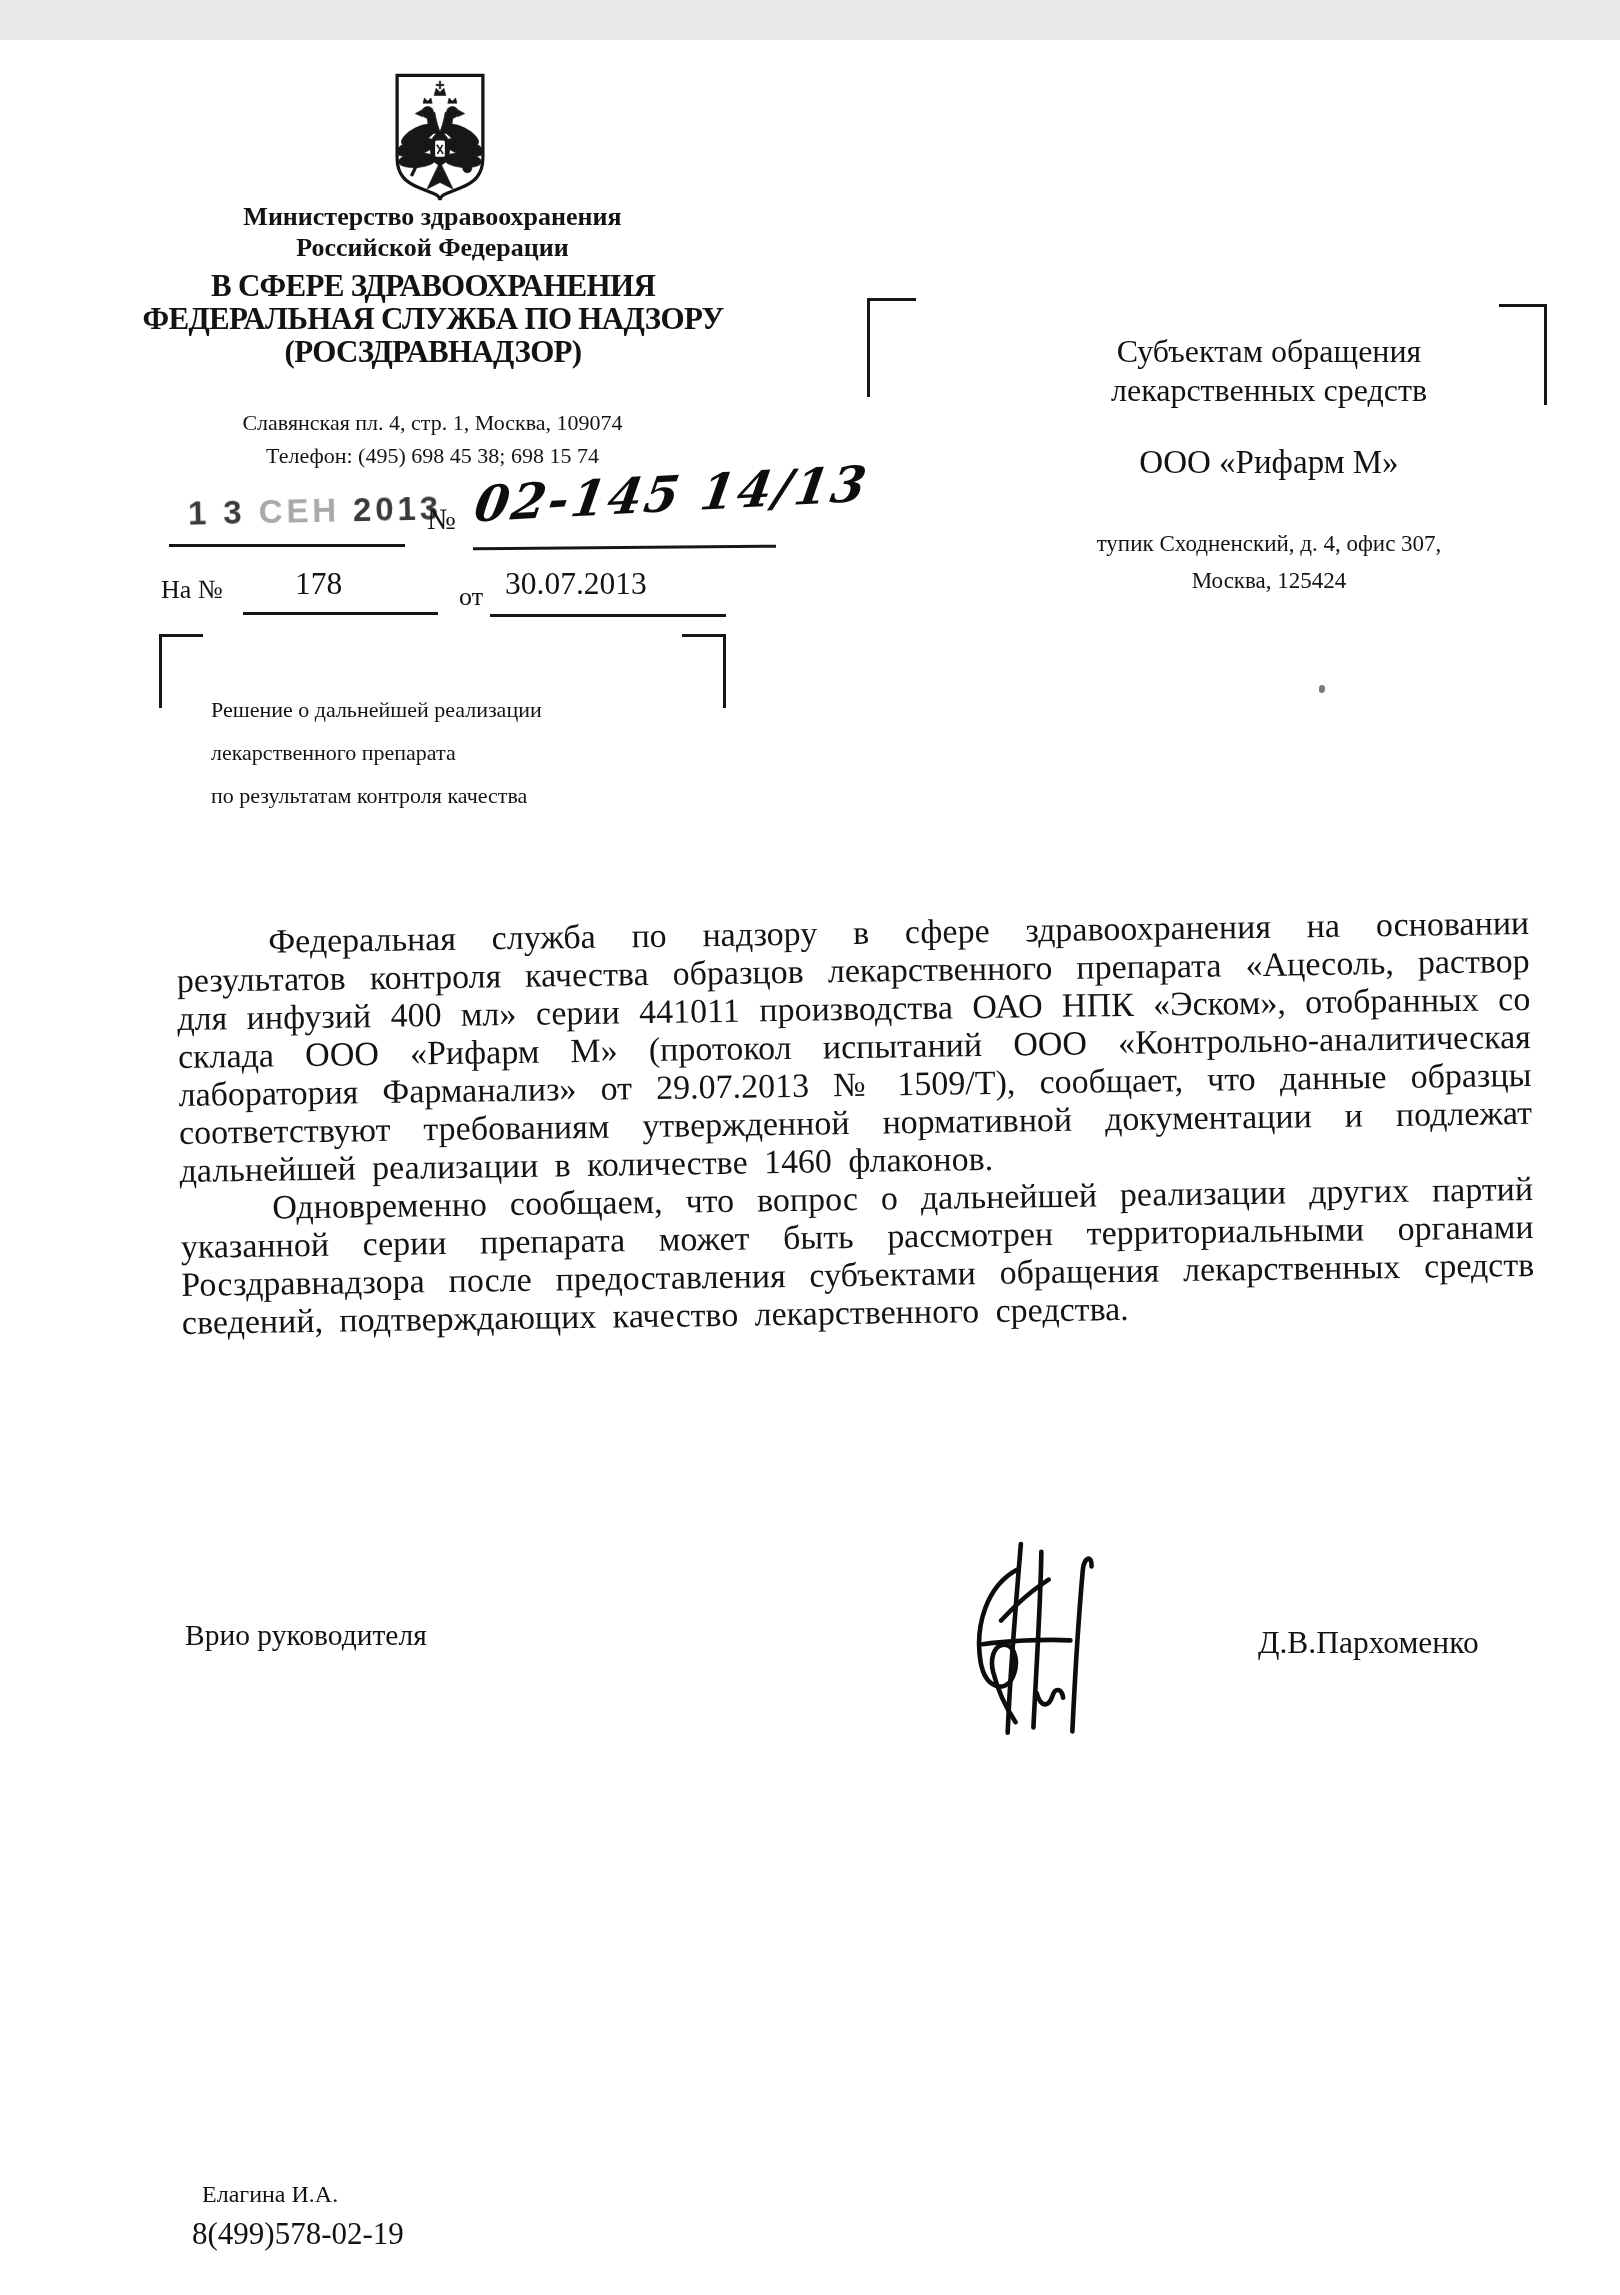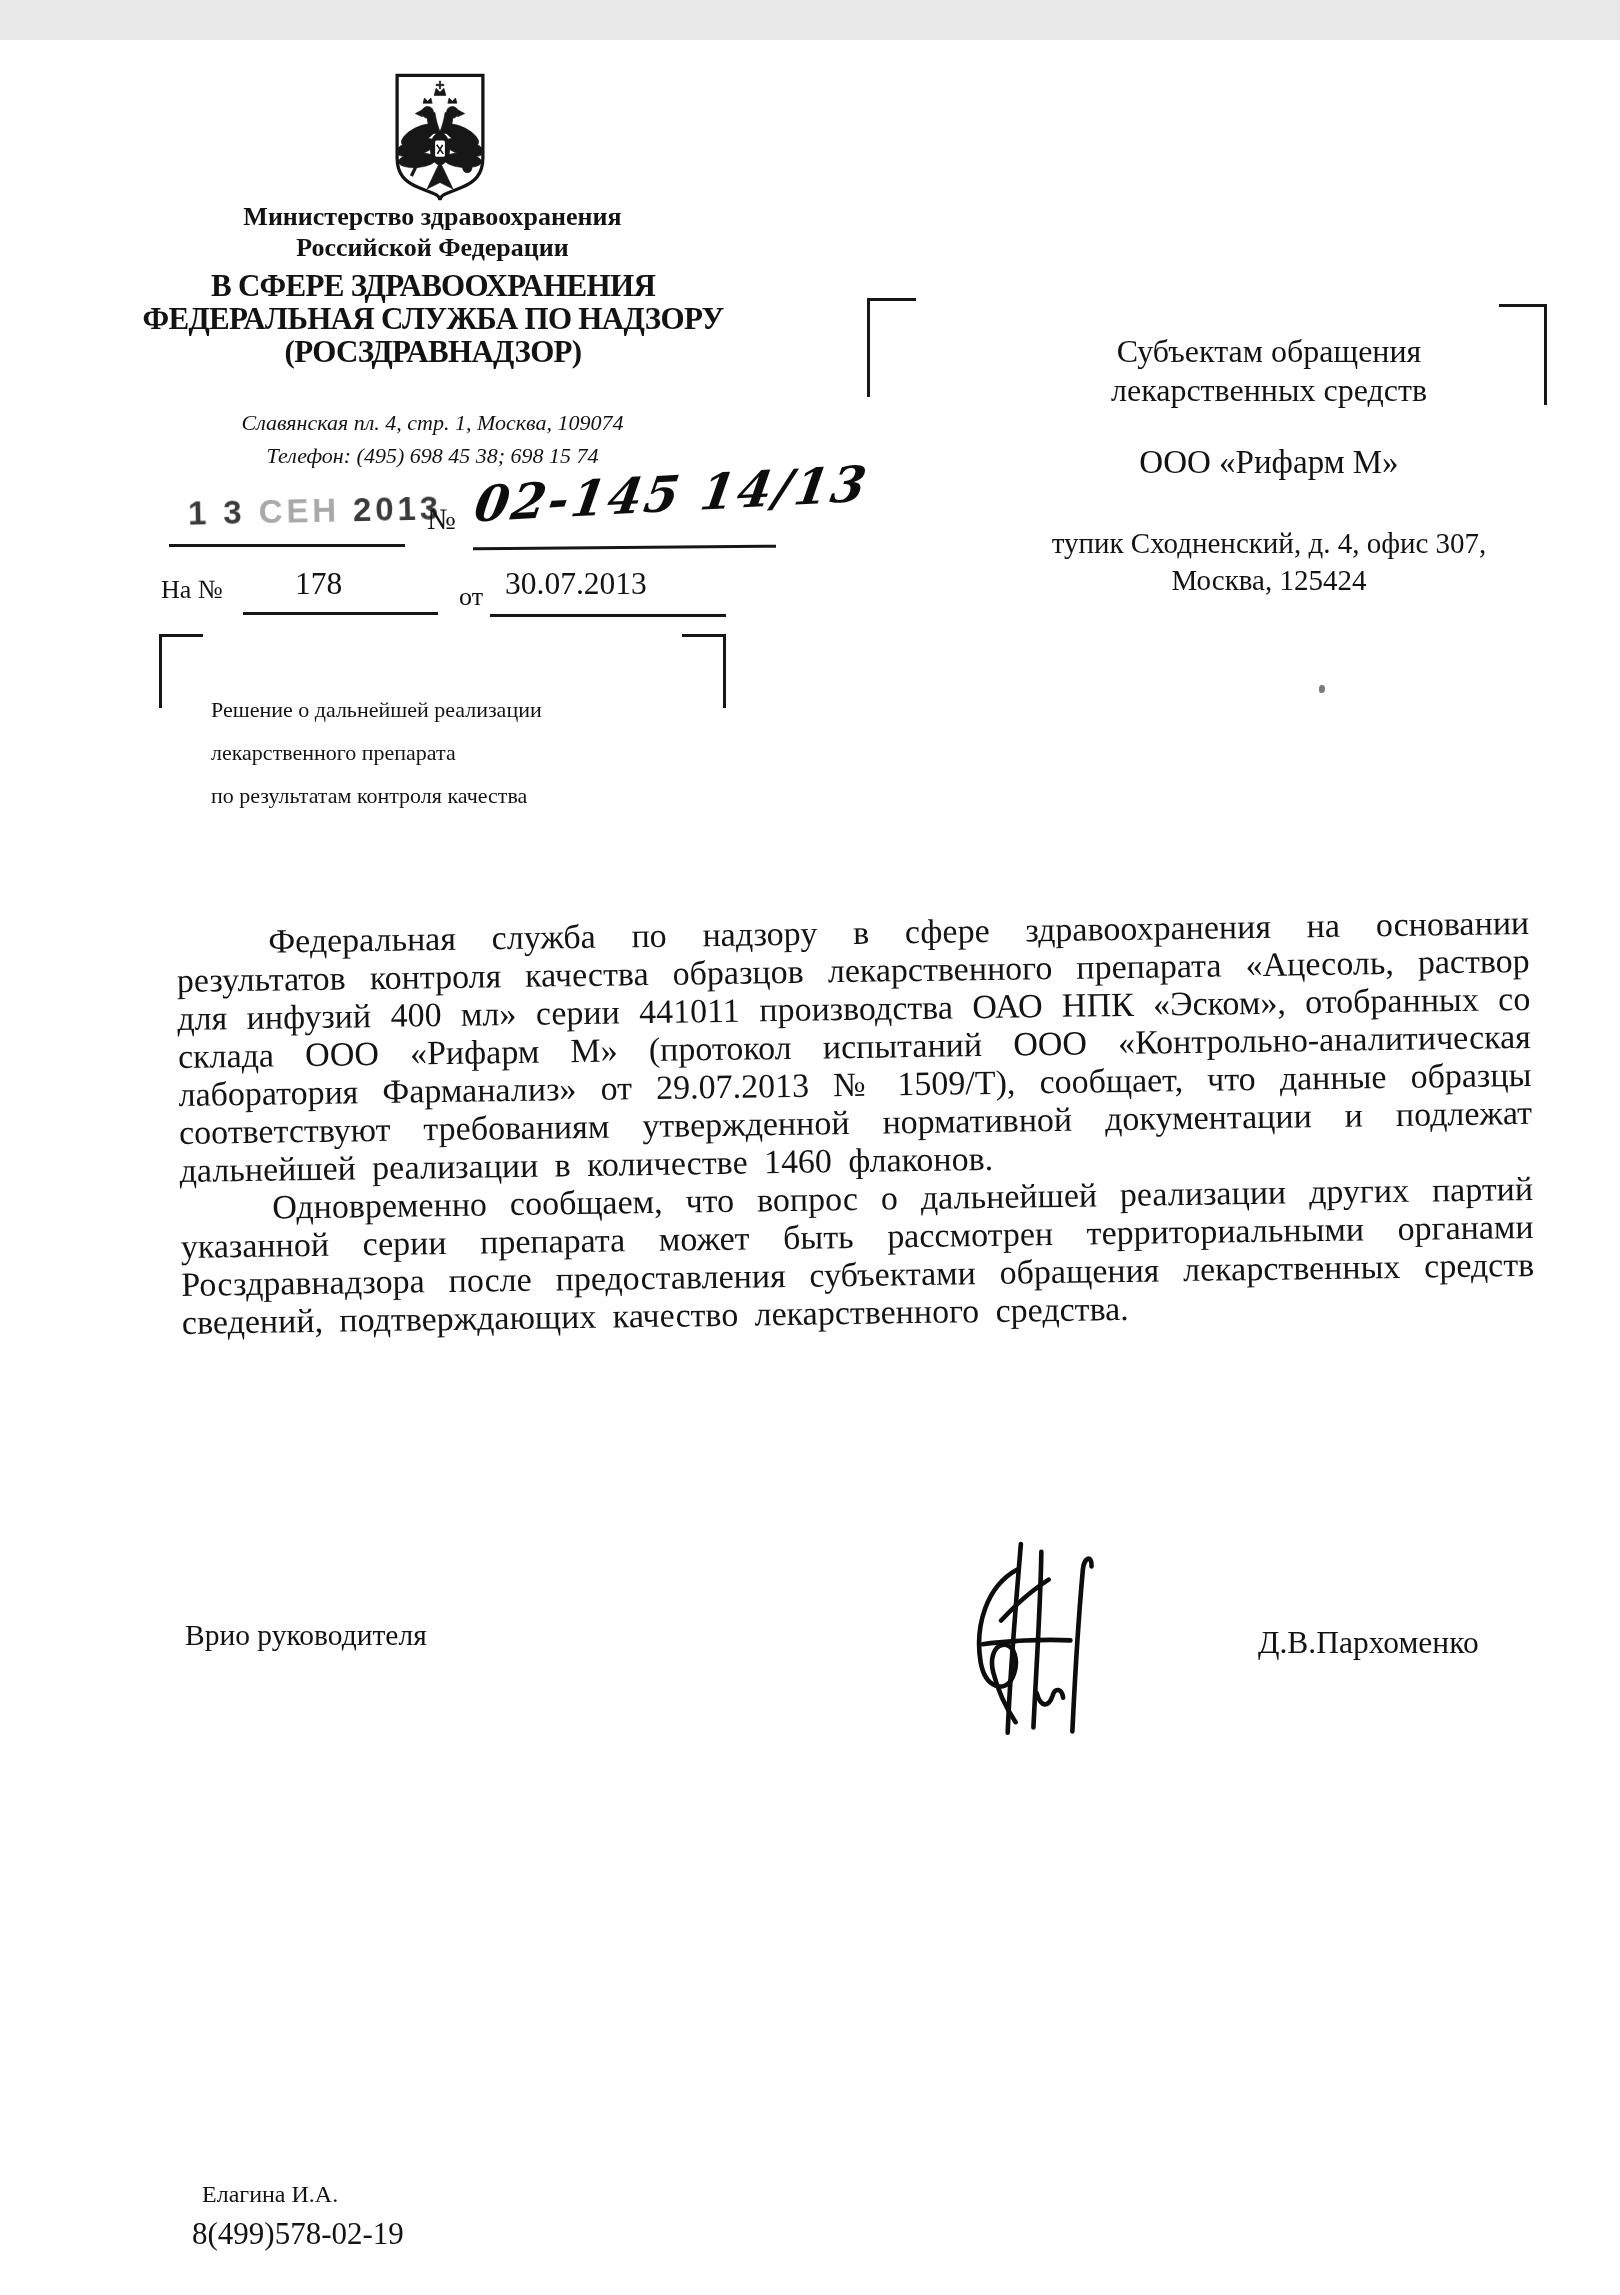--- a/index.html
+++ b/index.html
@@ -7,21 +7,21 @@
     position:relative;width:1621px;height:2295px;background:#ffffff;
     font-family:"Liberation Serif",serif;color:#131313;overflow:hidden;margin-top:40px;
   }
   .abs{position:absolute;}
   .ctr{text-align:center;}
 
   
   .emblem{left:386px;top:31.5px;width:108px;height:130px;}
   .ministry{left:118px;top:161px;width:629px;font-size:26px;line-height:31px;font-weight:bold;}
   .service{left:92px;top:229px;width:682px;font-size:31px;line-height:33px;font-weight:bold;letter-spacing:-0.7px;}
-  .contact{left:118px;top:366px;width:629px;font-size:22px;line-height:33px;font-style:italic;}
+  .contact{left:118px;top:366px;width:629px;font-size:22px;line-height:33px;}
 
   
   .stamp{
     left:188px;top:452px;font-family:"Liberation Sans",sans-serif;font-weight:bold;
     font-size:33px;letter-spacing:3.9px;color:#3a3a3a;transform:rotate(-1.2deg);
     filter:blur(0.3px);white-space:nowrap;
   }
   .stamp .faded{color:#a9a9a9;}
   .num-label{left:427px;top:462px;font-size:30px;}
   .handwritten{
@@ -43,21 +43,21 @@
   .corner.tl{border-left-width:3.9px;border-top-width:3.9px;}
   .corner.tr{border-right-width:3.9px;border-top-width:3.9px;}
   .c-recip-l{left:867px;top:258px;width:46px;height:96px;}
   .c-recip-r{left:1499px;top:264px;width:45px;height:98px;}
   .c-subj-l{left:159px;top:594px;width:41px;height:71px;}
   .c-subj-r{left:682px;top:594px;width:41px;height:71px;}
 
   
   .recip-head{left:951px;top:292px;width:636px;font-size:32px;line-height:39px;}
   .recip-org{left:951px;top:404px;width:636px;font-size:33px;}
-  .recip-addr{left:938px;top:485px;width:662px;font-size:29px;line-height:37px;}
+  .recip-addr{left:938px;top:485px;width:662px;font-size:23px;line-height:37px;}
 
   
   .subject{left:211px;top:648px;width:590px;font-size:22px;line-height:43px;}
 
   
   .body-block{
     left:176px;top:884px;width:1353px;font-size:34px;line-height:38px;
     text-align:justify;word-spacing:7.9px;transform:rotate(-0.85deg);transform-origin:0 0;color:#141414;
   }
   .body-block p{margin:0;text-indent:92px;}

